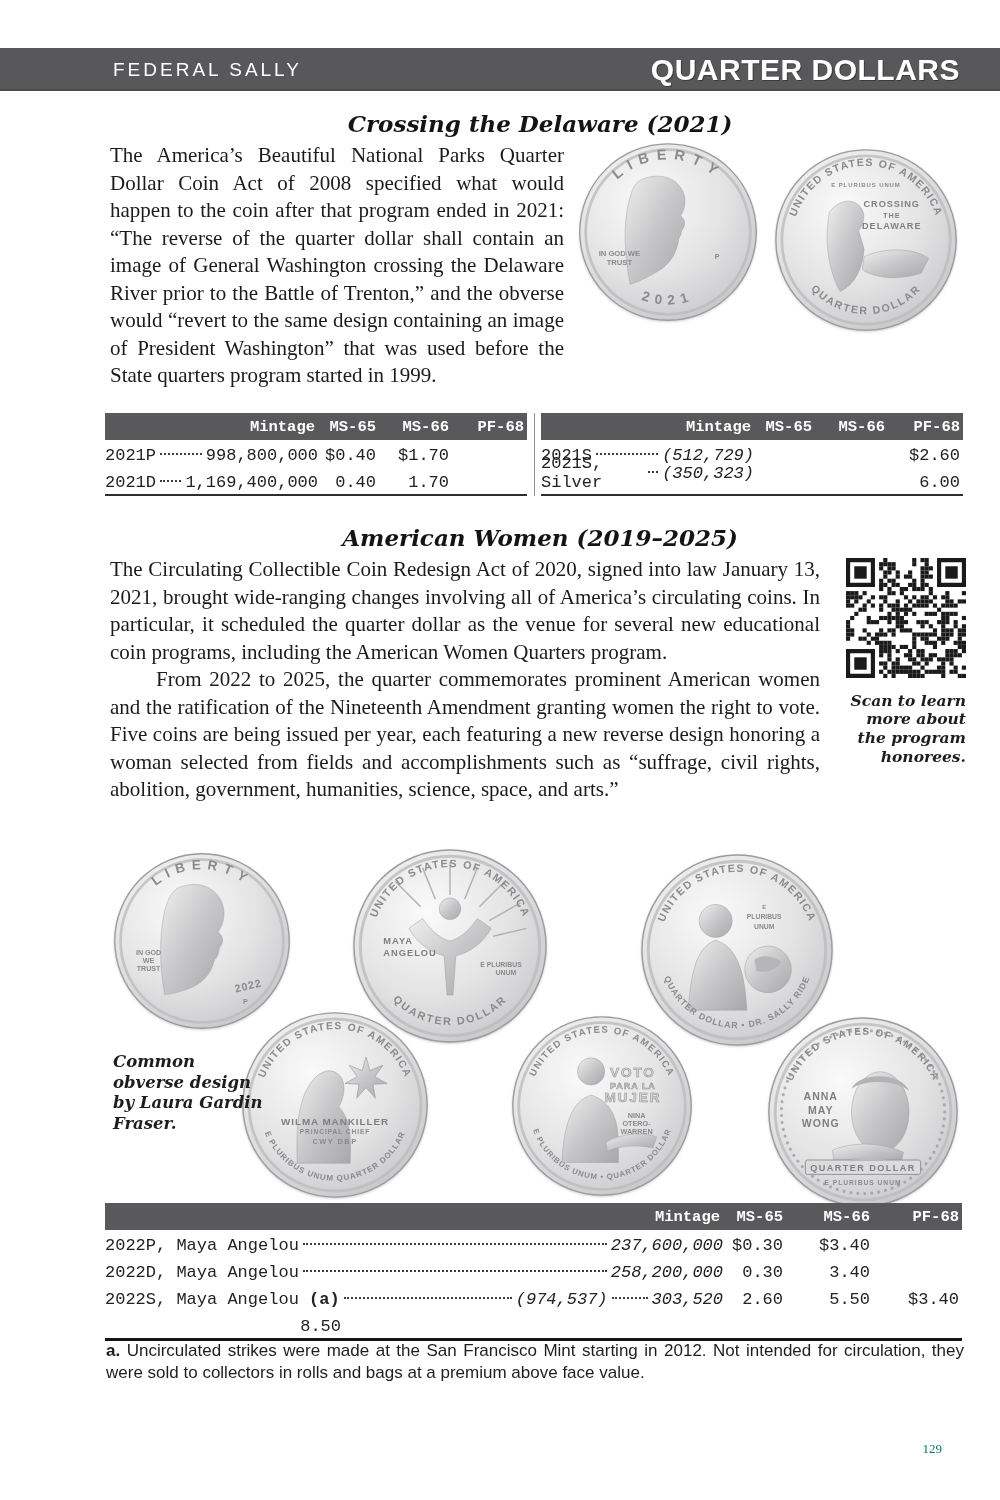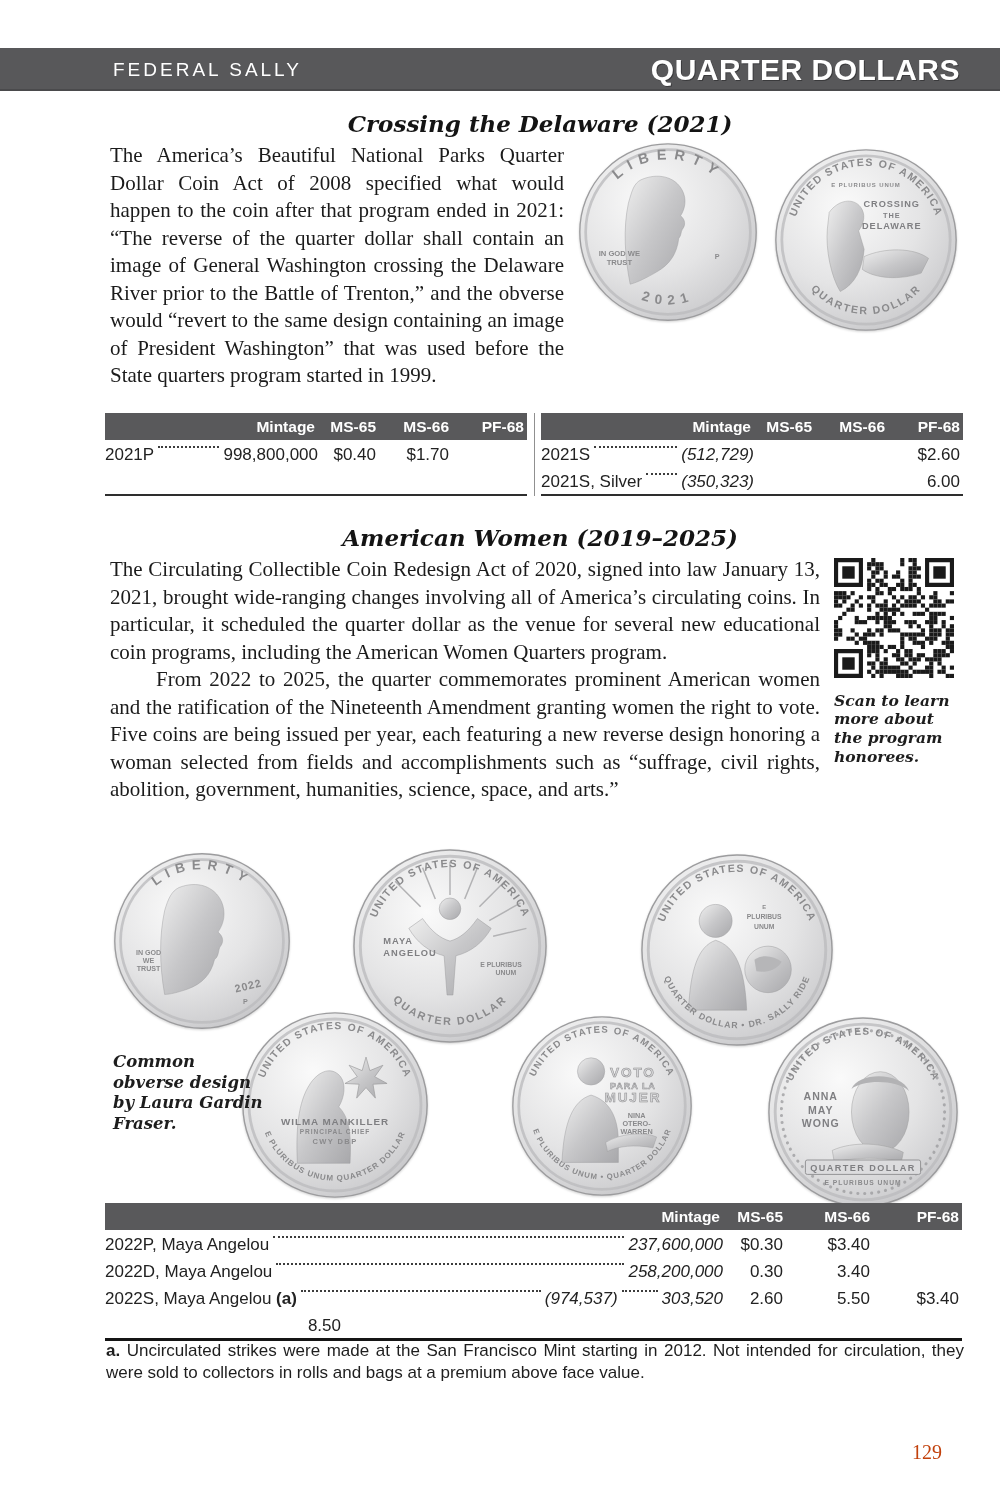--- a/index.html
+++ b/index.html
@@ -15,35 +15,35 @@
            font-size:19px;letter-spacing:3px;font-weight:400;}
   .rh-right{margin-right:40px;color:#ffffff;font-family:"Liberation Sans",sans-serif;
             font-size:30px;font-weight:700;letter-spacing:.5px;text-shadow:1px 1px 0 #3a3a3c;margin-left:24px;}
 
   
   .stitle{left:105px;width:870px;text-align:center;font-family:"DejaVu Serif",serif;
           font-style:italic;font-weight:bold;font-size:23px;color:#141414;}
   .para-blk{line-height:27.5px;font-size:21px;text-align:justify;color:#1b1b1b;}
   .para-blk p{margin:0;}
   .coinfloat{float:right;width:392px;height:204px;margin:0 0 4px 10px;position:relative;}
-  .qrfloat{float:right;width:132px;height:226px;margin:2px 0 4px 14px;text-align:left;}
+  .qrfloat{float:right;width:132px;height:226px;margin:2px 0 4px 14px;text-align:right;}
   .qrcap{font-family:"DejaVu Serif",serif;font-style:italic;font-weight:bold;
          font-size:15.5px;line-height:1.22;color:#1d1d1d;margin-top:6px;}
   .obvcap{font-family:"DejaVu Serif",serif;font-style:italic;font-weight:bold;
           font-size:16.5px;line-height:1.25;color:#1d1d1d;}
   .indent{text-indent:46px;}
-  .pagenum{top:1441px;right:58px;font-size:20px;color:#c2410c;text-align:center;}
+  .pagenum{top:1441px;right:58px;font-size:13px;color:#0f766e;text-align:center;}
 
   
-  .ptable{font-family:Liberation Sans, sans-serif;color:#222;}
+  .ptable{font-family:Liberation Mono, monospace;color:#222;}
   .thead{display:flex;background:#59595b;color:#fff;height:27px;align-items:center;
          font-weight:bold;font-size:15.5px;}
   .thead div{text-align:right;padding-right:3px;}
   .trow{display:flex;height:25px;align-items:flex-end;padding-bottom:2px;font-size:17px;}
-  .trow .c1{display:flex;align-items:flex-start;min-width:0;}
+  .trow .c1{display:flex;align-items:center;min-width:0;}
   .c1{flex:1;}
   .t1 .c2{width:58px;} .t1 .c3{width:70px;} .t1 .c4{width:72px;}
   .t3 .c2{width:60px;} .t3 .c3{width:84px;} .t3 .c4{width:86px;}
   .trow .c2,.trow .c3,.trow .c4{text-align:right;padding-right:3px;}
   .lead{flex:1 1 auto;border-bottom:2px dotted #3c3c3c;margin:0 4px 4px 4px;min-width:10px;height:1px;}
   .lead.short{flex:0 0 36px;}
   .ital{font-style:italic;}
   .tables-row{display:flex;}
   .tw{width:422px;border-bottom:2px solid #2e2e2e;}
   .tdiv{width:1px;background:#909090;margin:0 6px 0 7px;}
@@ -133,20 +133,30 @@
       <div class="c4">PF-68</div>
     </div>
     <div class="trow">
       <div class="c1">
           <span>2021P</span>
           <i class="lead"></i>
           <span>998,800,000</span>
         </div>
       <div class="c2">$0.40</div>
       <div class="c3">$1.70</div>
+      <div class="c4"></div>
+    </div>
+    <div class="trow">
+      <div class="c1">
+          <span>2021D</span>
+          <i class="lead"></i>
+          <span>1,169,400,000</span>
+        </div>
+      <div class="c2">0.40</div>
+      <div class="c3">1.70</div>
       <div class="c4"></div>
     </div>
   </div>
   <div class="tdiv"></div>
   <div class="ptable tw t1">
     <div class="thead">
       <div class="c1">Mintage</div>
       <div class="c2">MS-65</div>
       <div class="c3">MS-66</div>
       <div class="c4">PF-68</div>

